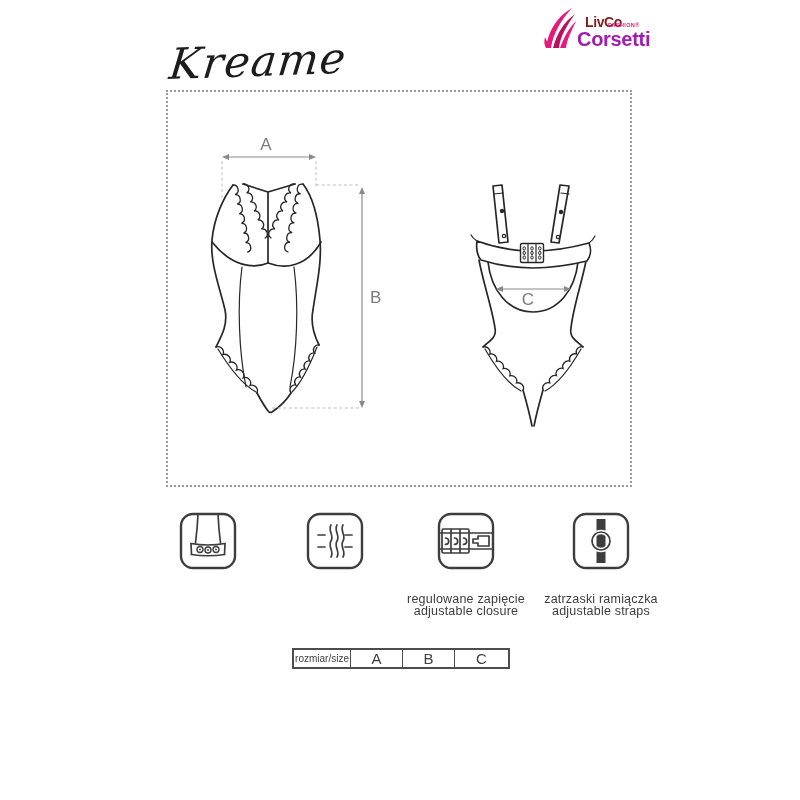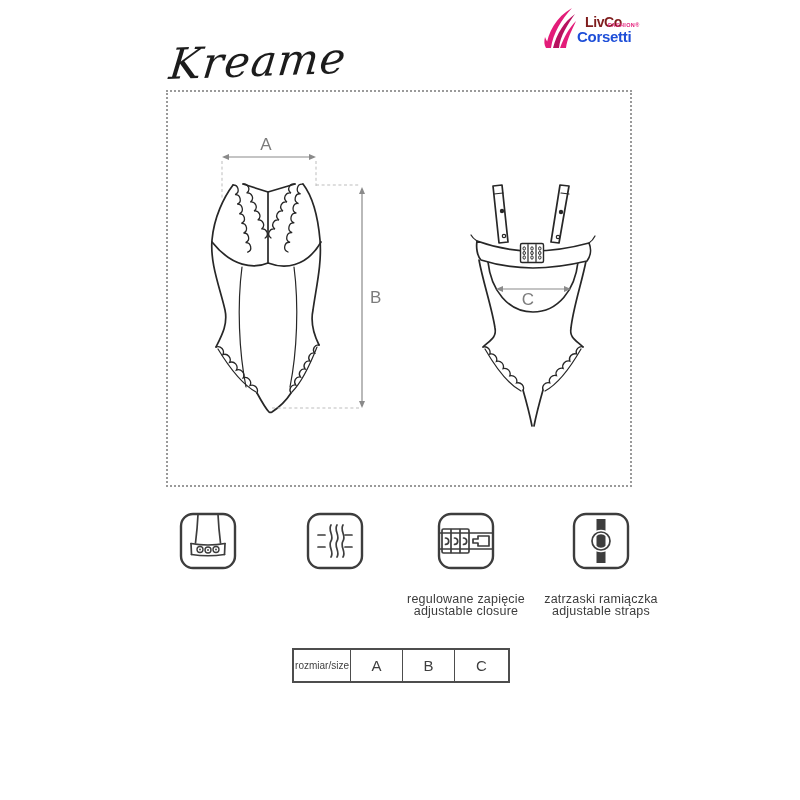--- a/index.html
+++ b/index.html
@@ -5,21 +5,21 @@
   html,body{margin:0;padding:0;}
   body{
     width:800px;height:800px;background:#ffffff;position:relative;
     font-family:"Liberation Sans",sans-serif;color:#3f3f3f;overflow:hidden;
   }
   
   .logo{position:absolute;left:542px;top:5px;width:104px;height:44px;}
   .logo-swoosh{position:absolute;left:0;top:1px;}
   .logo-livco{position:absolute;left:43px;top:9px;font-size:14px;font-weight:bold;color:#7f1d1d;letter-spacing:-0.4px;}
   .logo-fashion{position:absolute;left:66px;top:17px;font-size:5.5px;font-weight:bold;color:#e31c79;letter-spacing:0.4px;}
-  .logo-corsetti{position:absolute;left:35px;top:23px;font-size:15px;font-weight:bold;color:#1d4ed8;letter-spacing:-0.3px;}
+  .logo-corsetti{position:absolute;left:35px;top:23px;font-size:20px;font-weight:bold;color:#a21caf;letter-spacing:-0.3px;}
   
   .title{
     position:absolute;left:170px;top:36px;
     font-family:"DejaVu Serif",serif;font-style:italic;font-size:43px;
     color:#1c1c1c;transform:skewX(-8deg) rotate(-2deg);letter-spacing:1px;
   }
   
   .diagram-box{
     position:absolute;left:166px;top:90px;width:466px;height:397px;
     border:2px dotted #9a9a9a;box-sizing:border-box;background:#fff;
@@ -39,21 +39,21 @@
   .feat-icon{display:block;margin:0 auto;}
   .icon-stroke{fill:none;stroke:#3d3d3d;stroke-width:2.4;stroke-linecap:round;stroke-linejoin:round;}
   .icon-thin{fill:none;stroke:#3d3d3d;stroke-width:1.7;stroke-linecap:round;stroke-linejoin:round;}
   .caption{font-size:12.5px;line-height:12.4px;color:#3c3c3c;letter-spacing:0.2px;}
   .caption-3{margin-top:11px;}
   .caption-2{margin-top:23px;}
   
   .size-table{position:absolute;left:292px;top:648px;}
   .st-header{
     display:grid;grid-template-columns:57px 52px 52px 53px;
-    border:2px solid #4d4d4d;box-sizing:border-box;height:35px;
+    border:2px solid #4d4d4d;box-sizing:border-box;height:21px;
   }
   .st-header .st-cell{border-right:1.5px solid #4d4d4d;}
   .st-header .st-cell:last-child{border-right:none;}
   .st-body{
     margin-top:5px;display:grid;grid-template-columns:57px 52px 52px 53px;
     grid-auto-rows:42px;border:2px solid #4d4d4d;box-sizing:border-box;
   }
   .st-body .st-cell{border-right:1.5px solid #4d4d4d;border-bottom:1.5px solid #4d4d4d;}
   .st-body .st-cell:nth-child(4n){border-right:none;}
   .st-body .st-cell:nth-child(n+5){border-bottom:none;}

